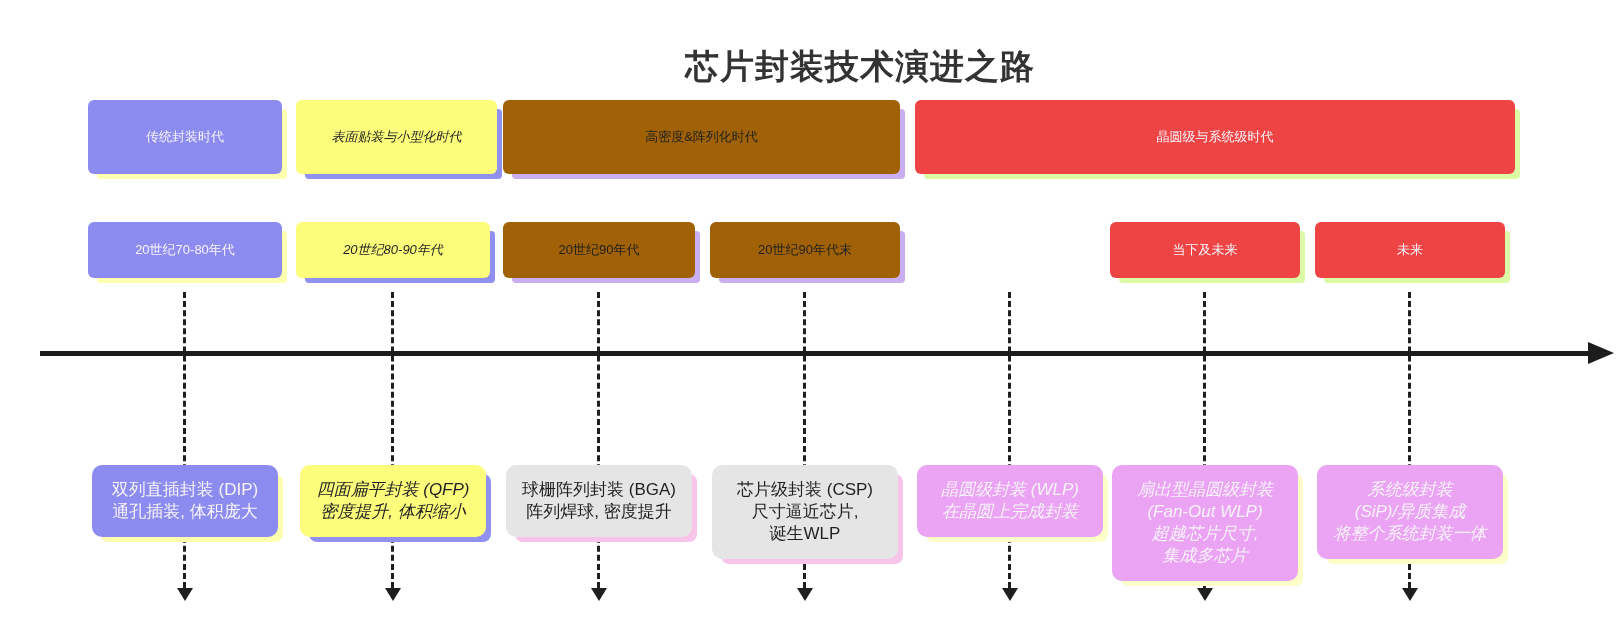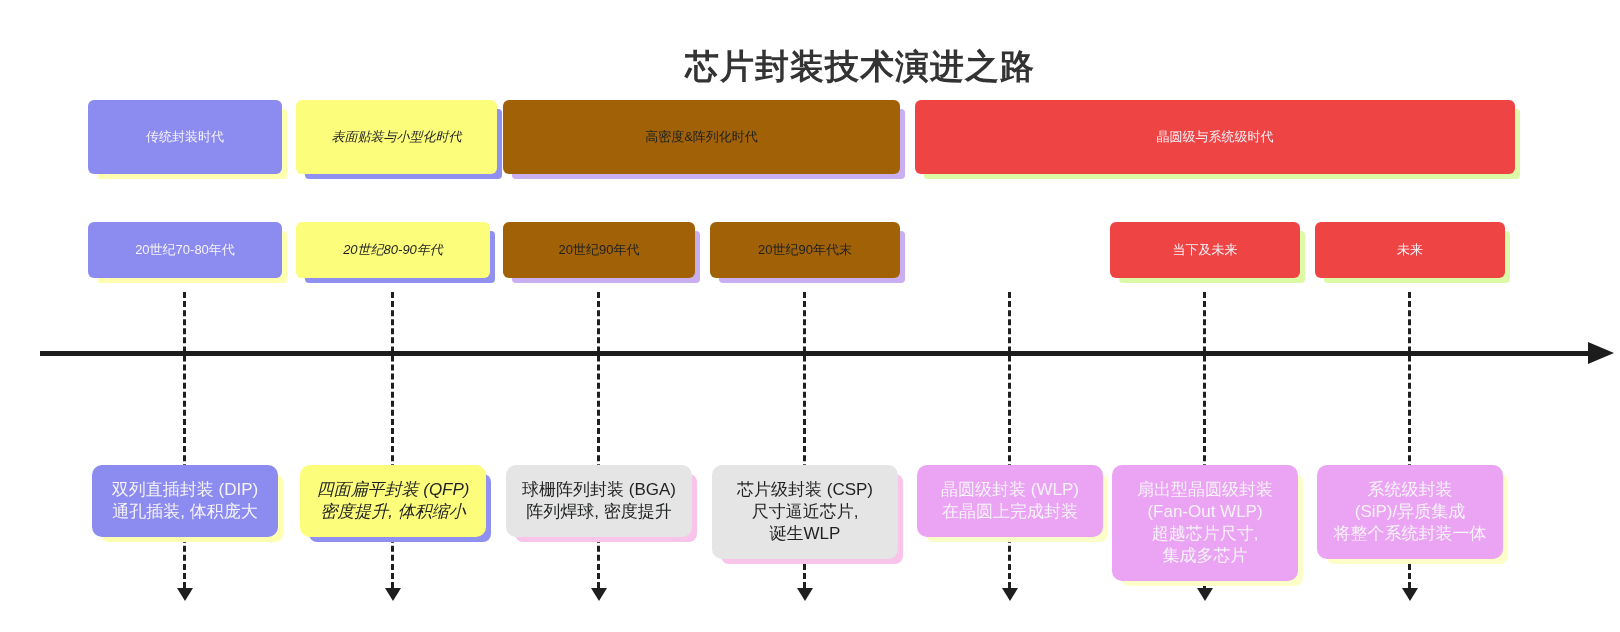--- a/index.html
+++ b/index.html
@@ -36,21 +36,21 @@
     font-size:17px;line-height:22px;
     z-index:2;
     margin-top:35px;
   }
   
   .theme-blue      {background:#8b8bf0;color:#f7f3fa;box-shadow:7px 7px 0 -2px #ffffb0;}
   .theme-yellow    {background:#fdfd7c;color:#1f2020;box-shadow:7px 7px 0 -2px #9090f0;font-style:italic;}
   .theme-green     {background:#a16207;color:#1f2020;box-shadow:7px 7px 0 -2px #c9aef2;}
   .theme-purple    {background:#ef4444;color:#f7f3fa;box-shadow:7px 7px 0 -2px #dcfaa5;}
   .theme-paleyellow{background:#e5e5e5;color:#1f2020;box-shadow:7px 7px 0 -2px #f9c4ea;}
-  .theme-orchid    {background:#eaa4f3;color:#f7f3fa;box-shadow:7px 7px 0 -2px #fdfdc8;}
+  .theme-orchid    {background:#eaa4f3;color:#f7f3fa;box-shadow:7px 7px 0 -2px #fdfdc8;font-style:italic;}
 
   .axis-line{
     position:absolute;top:351px;left:40px;width:1550px;height:5px;
     background:#1c1c1c;z-index:1;
   }
   .axis-arrow{
     position:absolute;top:342px;left:1588px;width:0;height:0;
     border-top:11px solid transparent;border-bottom:11px solid transparent;
     border-left:26px solid #1c1c1c;z-index:1;
   }

